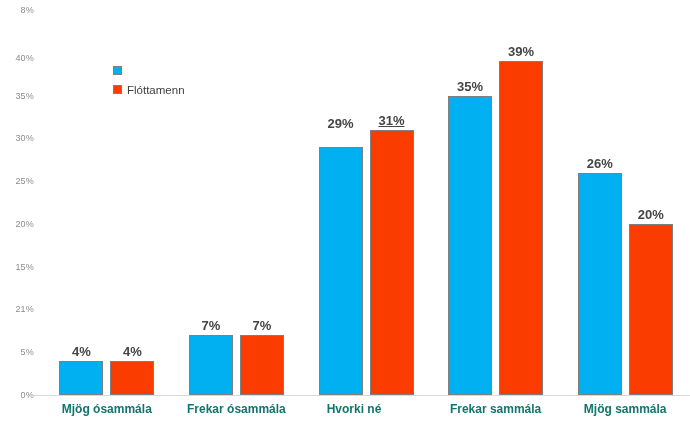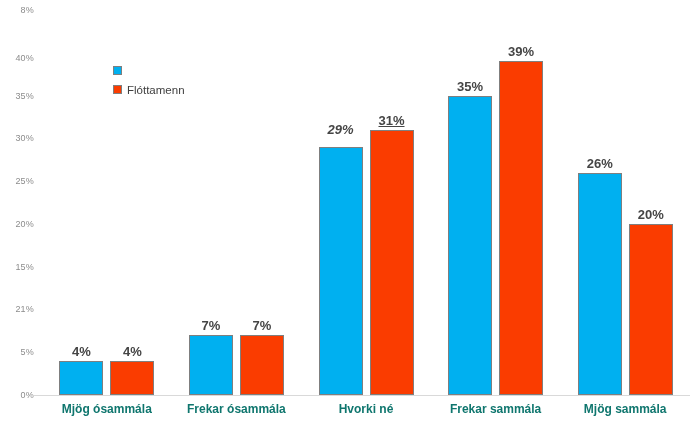--- a/index.html
+++ b/index.html
@@ -134,24 +134,24 @@
       <div class="bar-label" style="left: 39.3px; top: 343.778px;">4%</div>
       <div class="bar red" style="left: 68.3px; width: 44px; height: 34.2222px; bottom: 35px; background: rgb(250, 60, 0);"></div>
       <div class="bar-label" style="left: 90.3px; top: 343.778px;">4%</div>
       <div class="cat-label" style="left: 64.8px;">Mjög ósammála</div>
       <div class="bar blue" style="left: 146.9px; width: 44px; height: 59.8889px; bottom: 35px; background: rgb(0, 176, 240);"></div>
       <div class="bar-label" style="left: 168.9px; top: 318.111px;">7%</div>
       <div class="bar red" style="left: 197.9px; width: 44px; height: 59.8889px; bottom: 35px; background: rgb(250, 60, 0);"></div>
       <div class="bar-label" style="left: 219.9px; top: 318.111px;">7%</div>
       <div class="cat-label" style="left: 194.4px;">Frekar ósammála</div>
       <div class="bar blue" style="left: 276.5px; width: 44px; height: 248.111px; bottom: 35px; background: rgb(0, 176, 240);"></div>
-      <div class="bar-label" style="left: 298.5px; top: 122px; font-style: italic;">29%</div>
+      <div class="bar-label" style="left: 298.5px; top: 116px;">29%</div>
       <div class="bar red" style="left: 327.5px; width: 44px; height: 265.222px; bottom: 35px; background: rgb(250, 60, 0);"></div>
       <div class="bar-label" style="left: 349.5px; top: 112.778px; text-decoration: underline;">31%</div>
-      <div class="cat-label" style="left: 324px;">Hvorki né</div>
+      <div class="cat-label" style="left: 312px;">Hvorki né</div>
       <div class="bar blue" style="left: 406.1px; width: 44px; height: 299.444px; bottom: 35px; background: rgb(0, 176, 240);"></div>
       <div class="bar-label" style="left: 428.1px; top: 78.5556px;">35%</div>
       <div class="bar red" style="left: 457.1px; width: 44px; height: 333.667px; bottom: 35px; background: rgb(250, 60, 0);"></div>
       <div class="bar-label" style="left: 479.1px; top: 44.3333px;">39%</div>
       <div class="cat-label" style="left: 453.6px;">Frekar sammála</div>
       <div class="bar blue" style="left: 535.7px; width: 44px; height: 222.444px; bottom: 35px; background: rgb(0, 176, 240);"></div>
       <div class="bar-label" style="left: 557.7px; top: 155.556px;">26%</div>
       <div class="bar red" style="left: 586.7px; width: 44px; height: 171.111px; bottom: 35px; background: rgb(250, 60, 0);"></div>
       <div class="bar-label" style="left: 608.7px; top: 206.889px;">20%</div>
       <div class="cat-label" style="left: 583.2px;">Mjög sammála</div>

